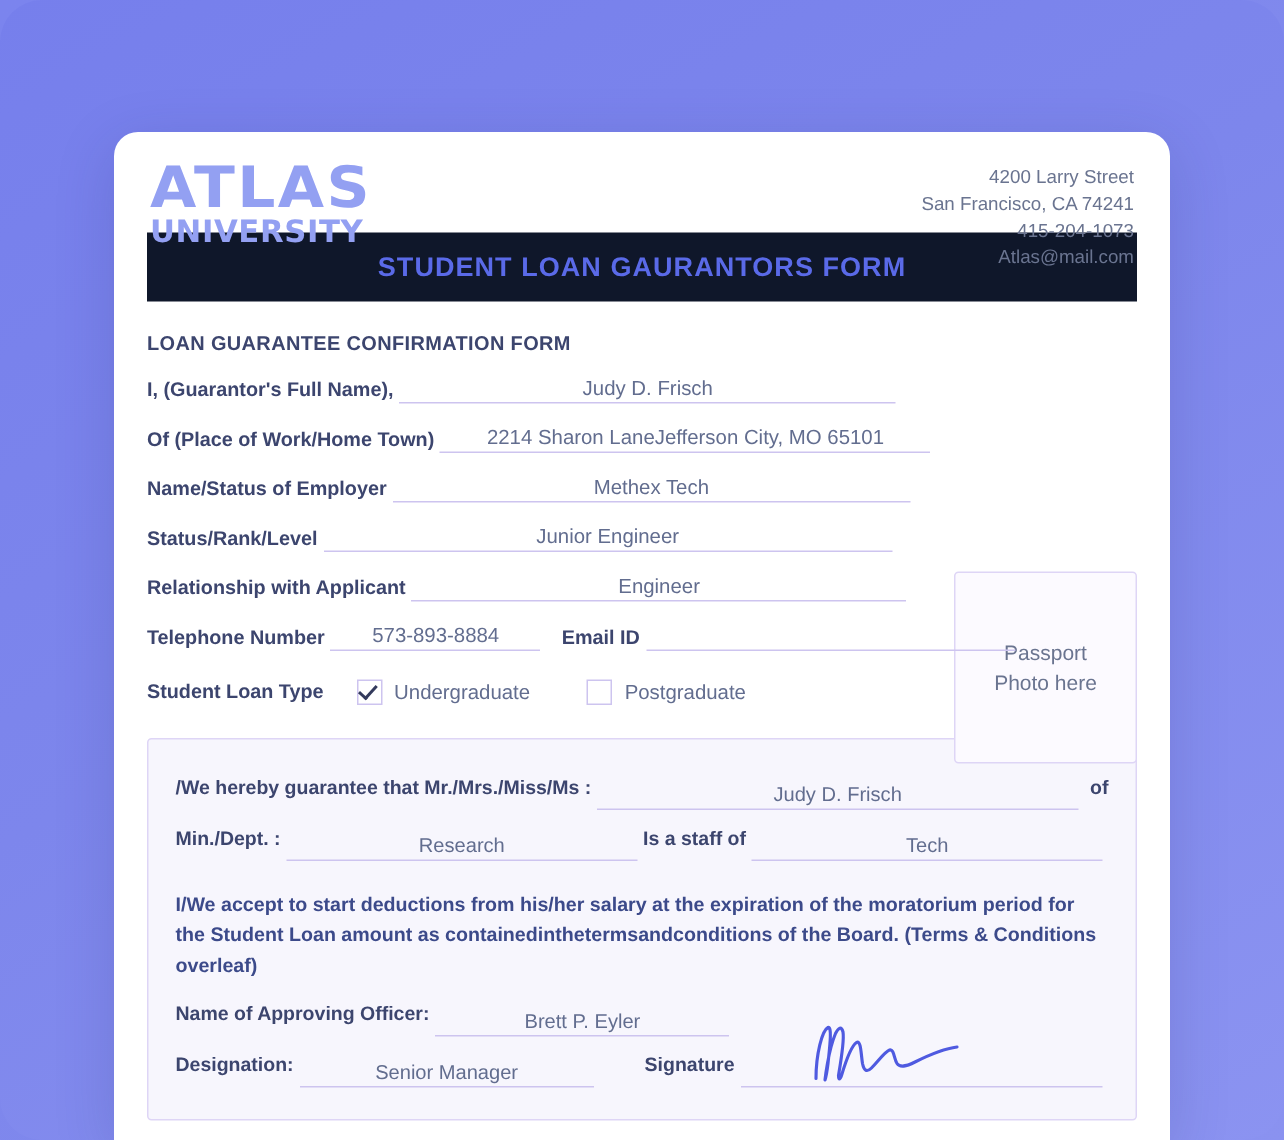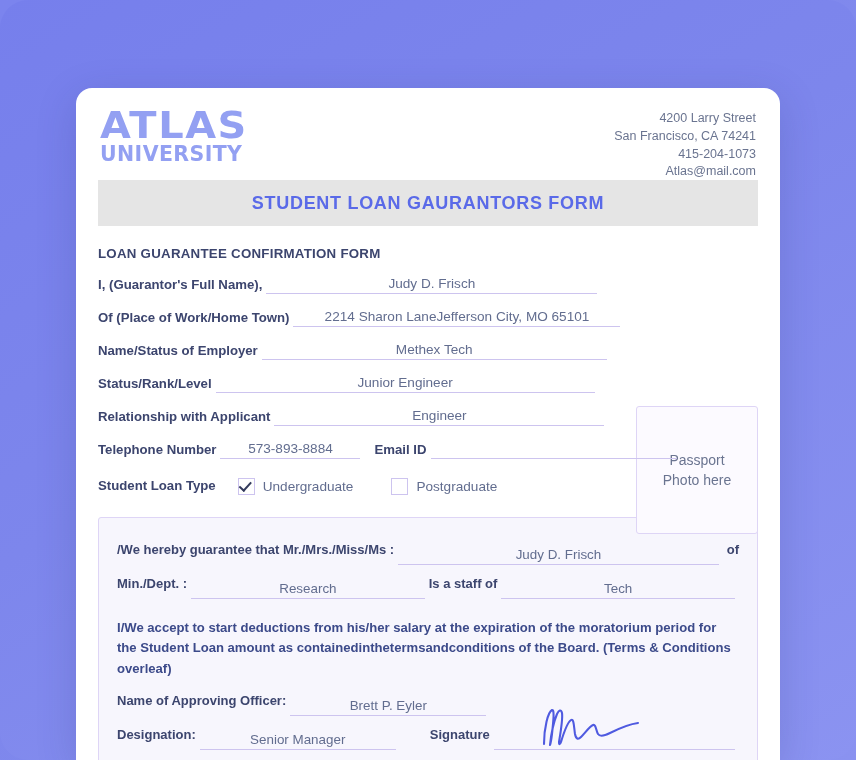--- a/index.html
+++ b/index.html
@@ -34,21 +34,21 @@
   }
   .inner {
     position: absolute;
     left: 0; top: 0;
     width: 704px;
   }
 
   
   .header {
     position: relative;
-    height: 92px;
+    height: 67px;
   }
   .logo {
     position: absolute;
     left: 24px;
     top: 22px;
     color: #93a0f2;
     line-height: 0.82;
   }
   .logo-atlas {
     font-family: "DejaVu Sans", sans-serif;
@@ -75,21 +75,21 @@
     color: #6a7490;
     font-size: 12.5px;
     line-height: 1.42;
   }
   .addr div { white-space: nowrap; }
 
   
   .banner {
     margin: 0 22px;
     height: 46px;
-    background: #e5e5e5;
+    background: #0f172a;
     display: flex;
     align-items: center;
     justify-content: center;
   }
   .banner-text {
     color: #5a6ae8;
     font-weight: bold;
     font-size: 18px;
     letter-spacing: 0.7px;
   }

